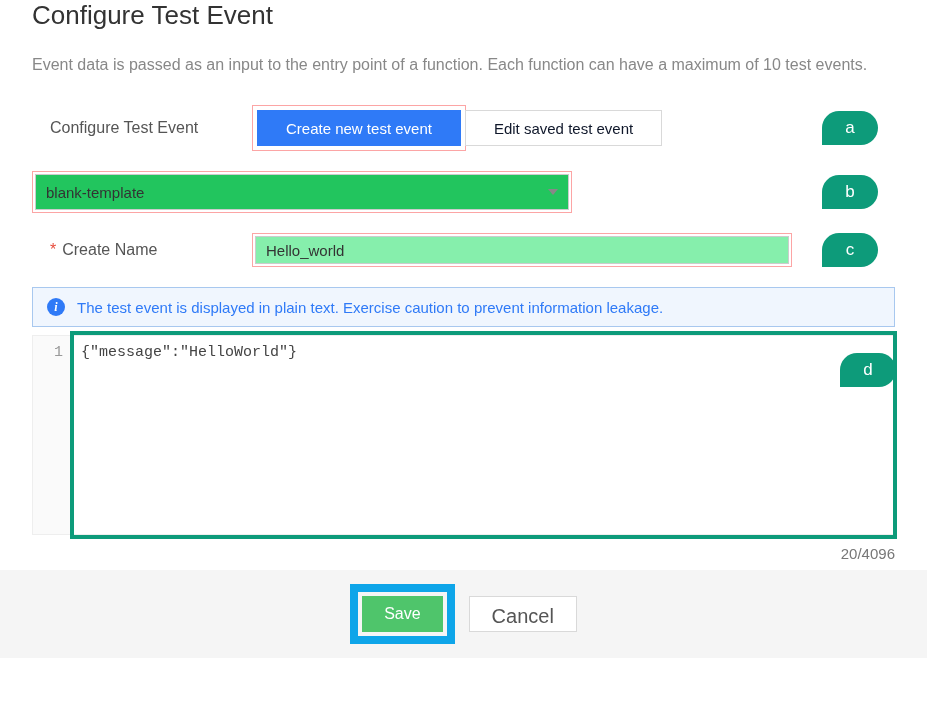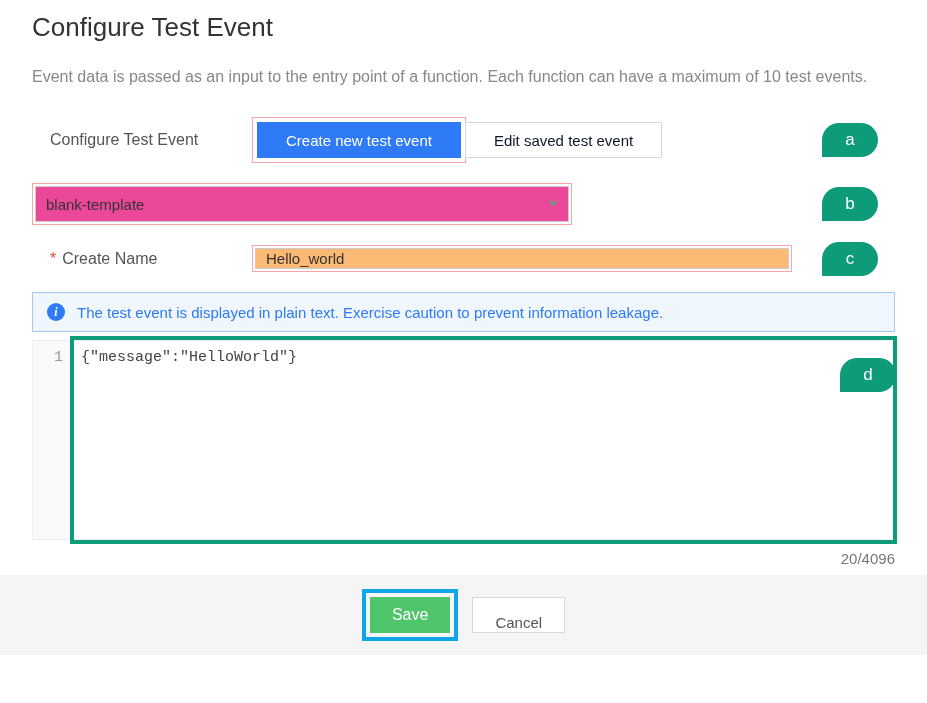--- a/index.html
+++ b/index.html
@@ -1,48 +1,48 @@
 <!DOCTYPE html>
 <html><head>
   <meta charset="utf-8">
   <style>
     * { box-sizing: border-box; margin: 0; padding: 0; }
     body { font-family: -apple-system, BlinkMacSystemFont, "Segoe UI", Helvetica, Arial, sans-serif; color: #333; background: #fff; }
-    .container { width: 927px; padding: 12px 32px 0 32px; }
+    .container { width: 927px; padding: 0 32px 0 32px; }
     .page-title { font-size: 26px; font-weight: 400; color: #333; margin-bottom: 22px; }
     .description { font-size: 16px; color: #888; line-height: 1.5; margin-bottom: 28px; }
     .form-row { display: flex; align-items: center; margin-bottom: 20px; position: relative; }
     .form-label { width: 220px; font-size: 16px; color: #555; display: flex; align-items: center; padding-left: 18px; }
     .required { color: #e74c3c; margin-right: 6px; font-size: 16px; }
     .controls { flex: 0 0 540px; }
     .highlight-box { border: 1px solid #fca5a5; padding: 4px; display: inline-block; }
     .btn-toggle { height: 36px; padding: 0 28px; font-size: 15px; border: 1px solid #d9d9d9; background: #fff; color: #0f172a; cursor: pointer; white-space: nowrap; }
     .btn-toggle.active { background: #2f7af7; color: #fff; border-color: #2f7af7; }
-    .select-wrap { border: 1px solid #ccc; height: 36px; width: 100%; display: flex; align-items: center; justify-content: space-between; padding: 0 10px; cursor: pointer; background: #ec4899; }
+    .select-wrap { border: 1px solid #ccc; height: 36px; width: 100%; display: flex; align-items: center; justify-content: space-between; padding: 0 10px; cursor: pointer; background: #22c55e; }
     .select-text { font-size: 15px; color: #333; }
     .caret { width: 0; height: 0; border-left: 5px solid transparent; border-right: 5px solid transparent; border-top: 6px solid #888; }
-    .input-text { width: 100%; height: 21px; border: 1px solid #ccc; padding: 0 10px; font-size: 15px; color: #333; font-family: inherit; background: #fdba74; }
+    .input-text { width: 100%; height: 28px; border: 1px solid #ccc; padding: 0 10px; font-size: 15px; color: #333; font-family: inherit; background: #86efac; }
     .callout { position: absolute; left: 790px; }
     .callout-shape { width: 56px; height: 34px; background: #0d9b7a; border-radius: 17px 17px 17px 0; display: flex; align-items: center; justify-content: center; color: #fff; font-size: 17px; position: relative; }
 
     .info-banner { border: 1px solid #a8c8ef; background: #f0f6fe; padding: 10px 14px; display: flex; align-items: center; gap: 12px; margin-top: 4px; margin-bottom: 0; }
     .info-icon { width: 18px; height: 18px; border-radius: 50%; background: #2f7af7; color: #fff; font-size: 12px; font-weight: bold; display: flex; align-items: center; justify-content: center; flex-shrink: 0; font-style: italic; font-family: Georgia, serif; }
     .info-text { color: #2f7af7; font-size: 15px; }
 
     .editor-wrap { position: relative; margin-top: 8px; }
     .editor-highlight { border: 4px solid #0d9b7a; position: absolute; top: -4px; left: 38px; right: -2px; height: 208px; pointer-events: none; }
     .editor { display: flex; border: 1px solid #eee; height: 200px; }
     .gutter { width: 38px; background: #fafafa; color: #999; font-family: "Courier New", monospace; font-size: 15px; padding: 8px 8px 0 0; text-align: right; }
     .code-area { flex: 1; font-family: "Courier New", monospace; font-size: 15px; padding: 8px 10px; color: #444; white-space: pre; }
     .char-count { text-align: right; color: #777; font-size: 15px; margin-top: 10px; }
 
     .footer { width: 927px; background: #f5f5f5; padding: 14px 0; display: flex; justify-content: center; gap: 14px; margin-top: 8px; }
-    .save-hl { border: 4px solid #0ea5e9; padding: 4px; display: inline-flex; }
+    .save-hl { border: 8px solid #0ea5e9; padding: 4px; display: inline-flex; }
     .btn-save { background: #4fc56b; color: #fff; border: none; height: 36px; padding: 0 22px; font-size: 16px; cursor: pointer; }
-    .btn-cancel { background: #fff; border: 1px solid #d9d9d9; color: #555; height: 36px; padding: 16px 22px; font-size: 15px; cursor: pointer; align-self: center; }
+    .btn-cancel { background: #fff; border: 1px solid #d9d9d9; color: #555; height: 36px; padding: 8px 22px; font-size: 20px; cursor: pointer; align-self: center; }
 
     .callout-d { position: absolute; right: -1px; top: 18px; }
     .editor-outer { position: relative; }
   </style>
 </head>
 <body>
 
 <div class="container">
   <h1 class="page-title">Configure Test Event</h1>
   <p class="description">Event data is passed as an input to the entry point of a function. Each function can have a maximum of 10 test events.</p>

